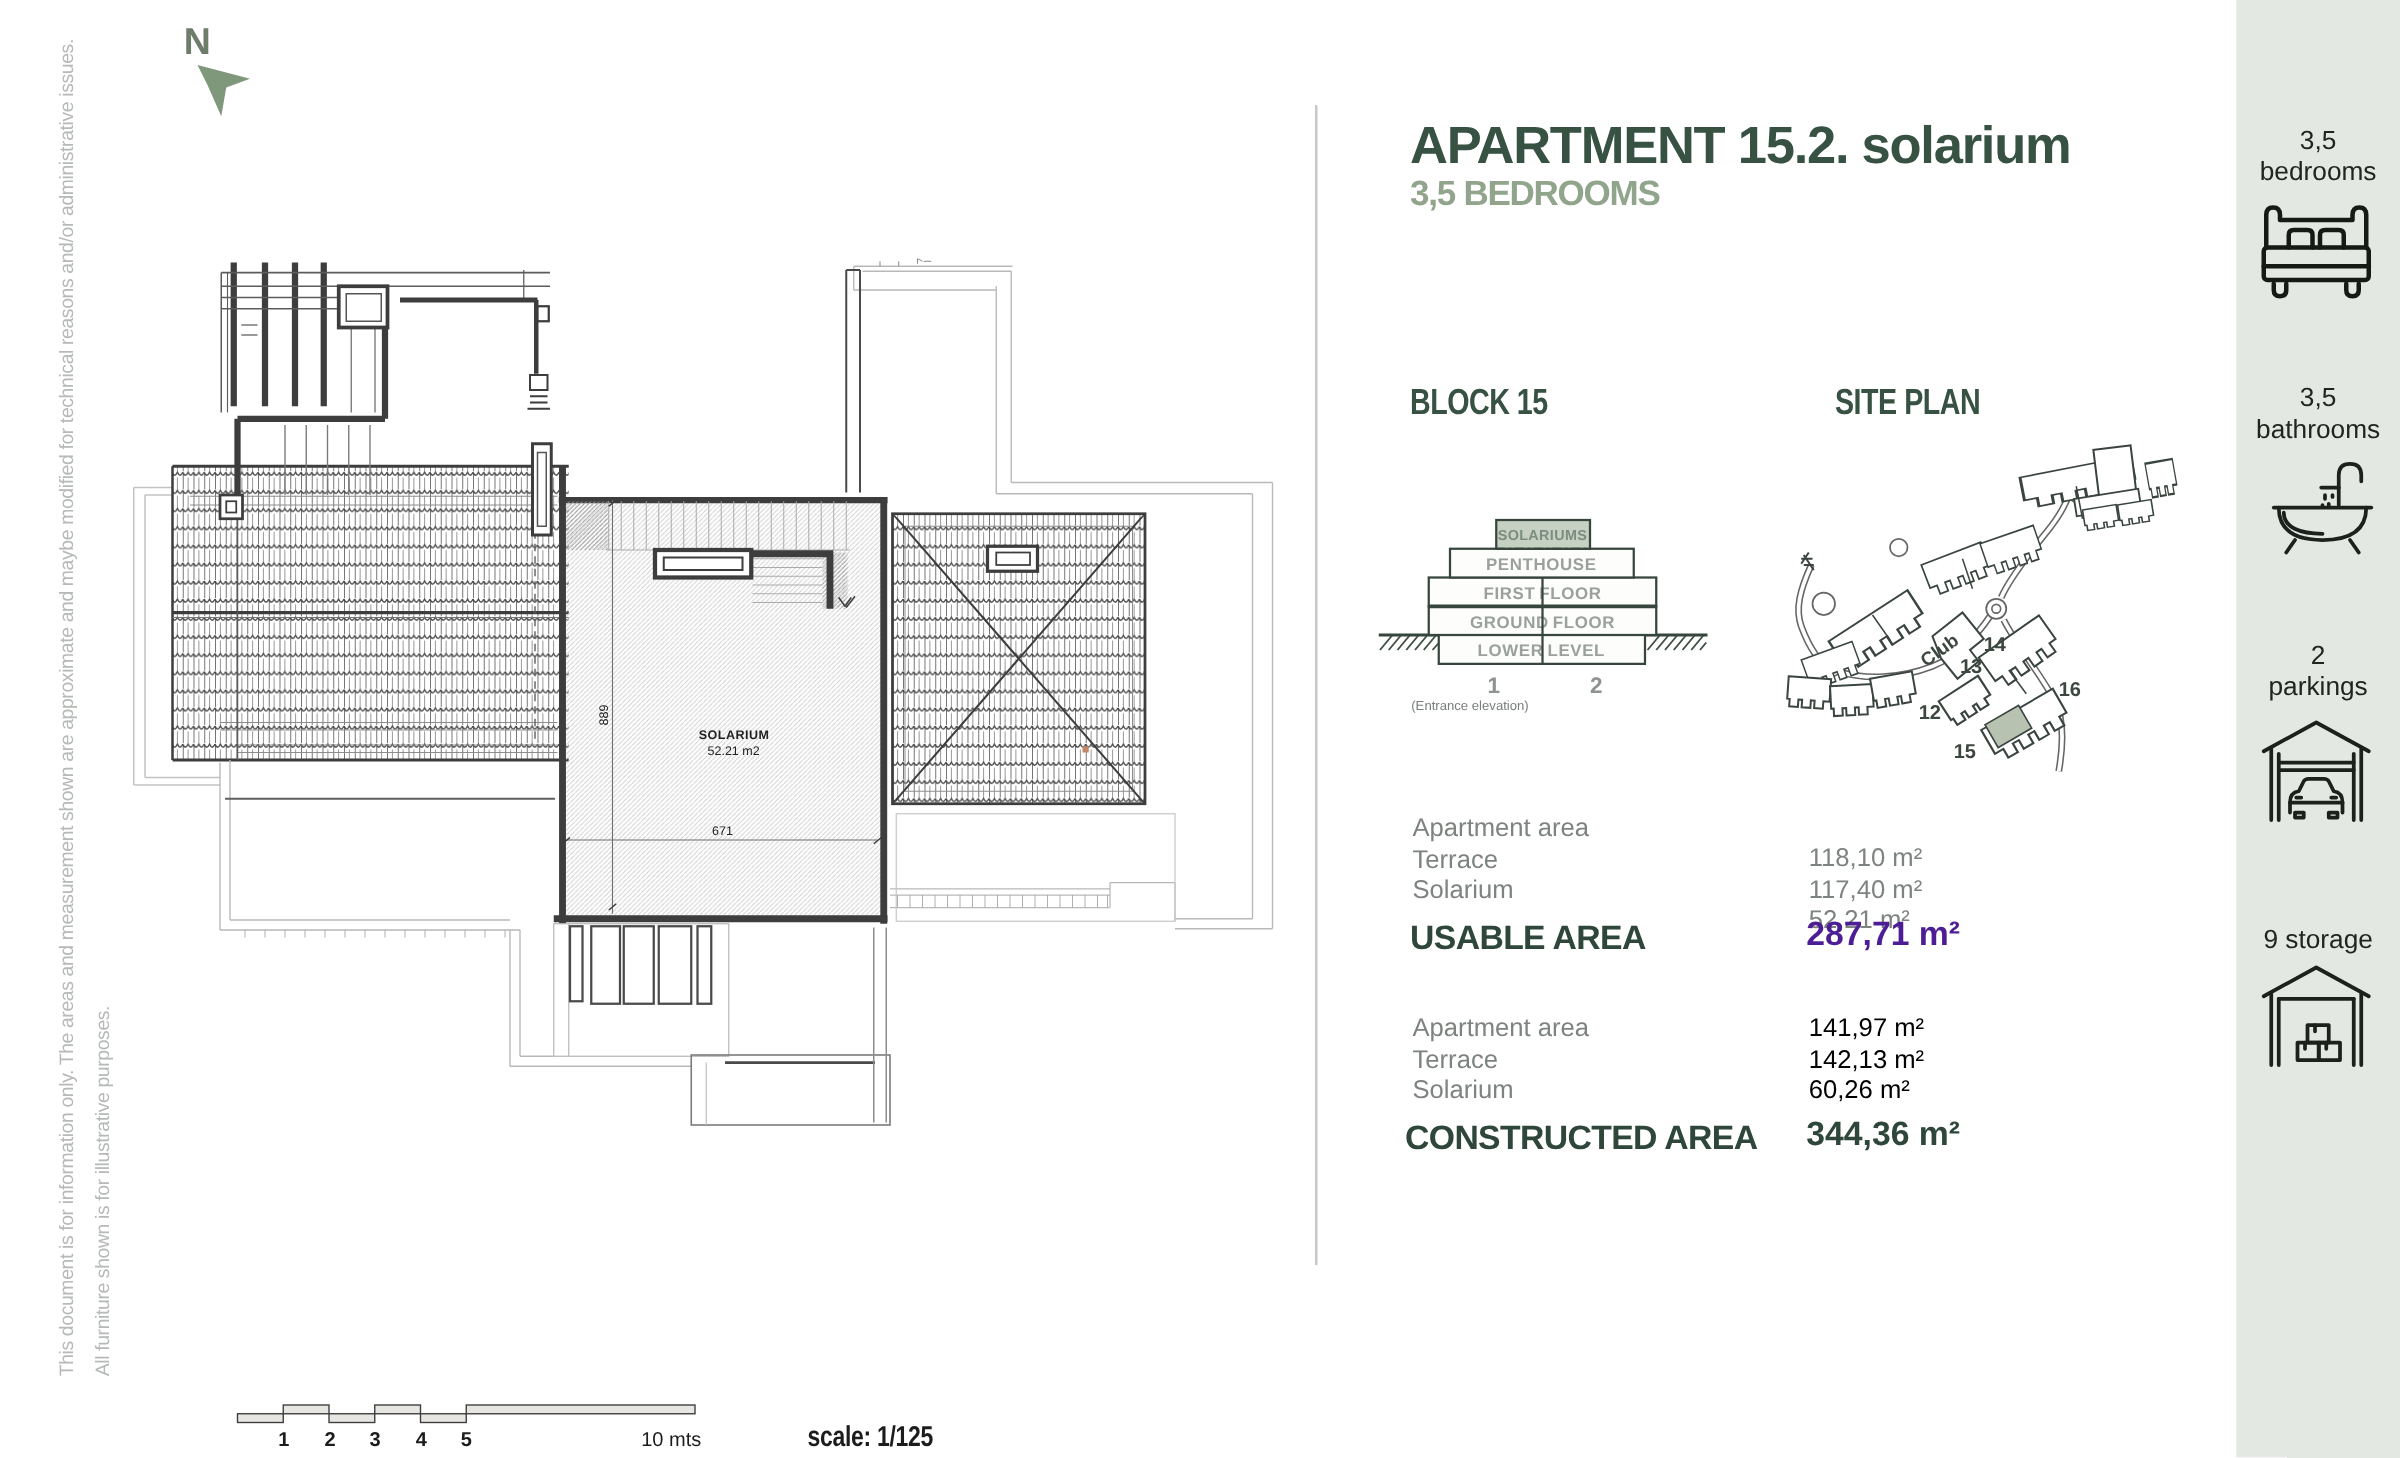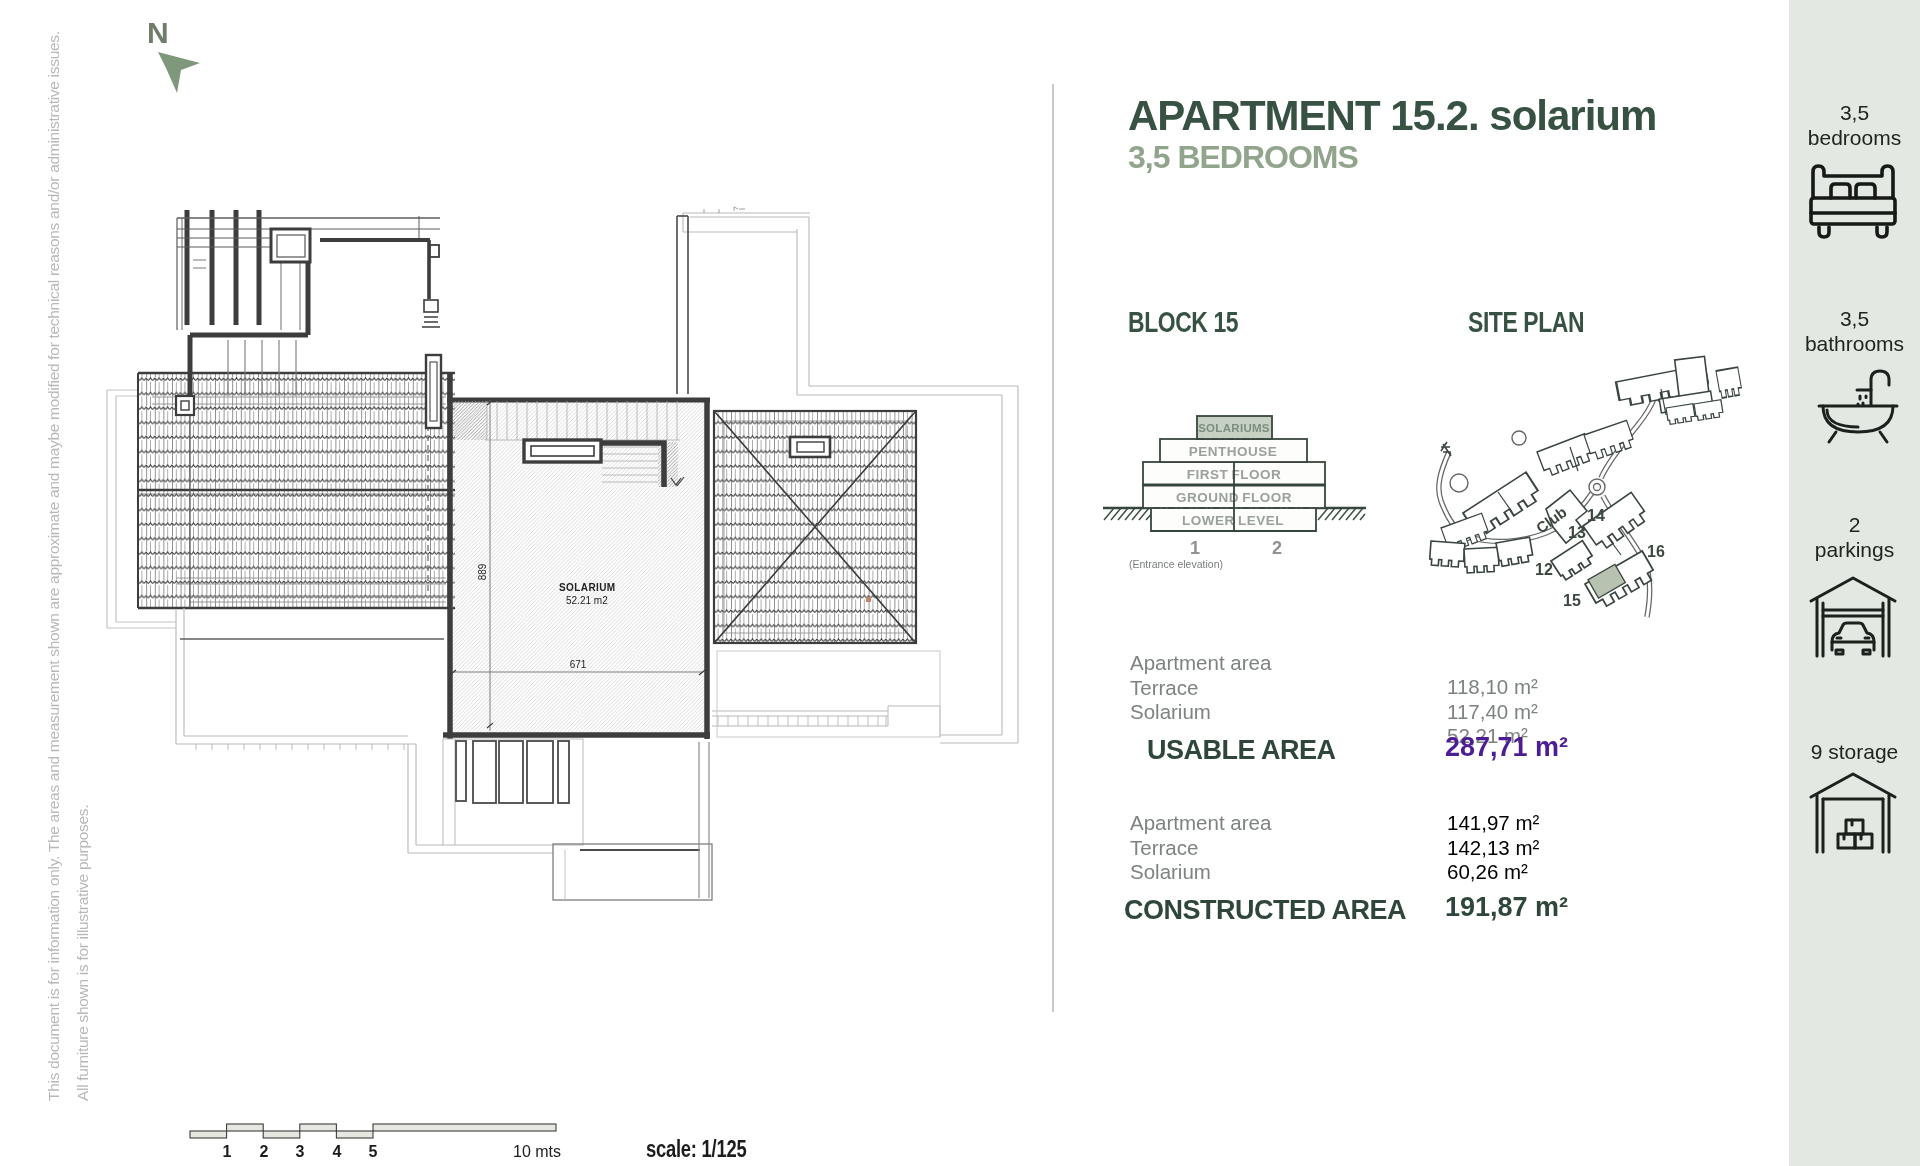--- a/index.html
+++ b/index.html
@@ -10,37 +10,37 @@
 <body>
 
 <div class="abs" style="left:1789px;top:0;width:131px;height:1166px;background:#e3e8e3;"></div>
 
 <div class="abs" style="left:1052px;top:84px;width:2px;height:928px;background:#c6cac6;"></div>
 
 <div class="abs" style="left:39px;top:1101px;transform:rotate(-90deg);transform-origin:0 0;width:1090px;color:#b6bab6;font-size:15.5px;line-height:29px;letter-spacing:-0.3px;white-space:nowrap;">This document is for information only. The areas and measurement shown are approximate and maybe modified for technical reasons and/or administrative issues.<br>All furniture shown is for illustrative purposes.</div>
 
 <div class="abs" style="left:1128px;top:92px;font-size:42px;font-weight:bold;color:#375243;letter-spacing:-1px;">APARTMENT&nbsp;15.2. solarium</div>
 
-<div class="abs" style="left:1128px;top:139px;font-size:32px;font-weight:bold;color:#91a48c;letter-spacing:-1px;">3,5 BEDROOMS</div>
+<div class="abs" style="left:1128px;top:139px;font-size:28px;font-weight:bold;color:#91a48c;letter-spacing:-1px;">3,5 BEDROOMS</div>
 
 <div class="abs" style="left:1128px;top:306px;font-size:29px;font-weight:bold;color:#375243;letter-spacing:-0.5px;transform:scaleX(0.79);transform-origin:0 0;">BLOCK&nbsp;15</div>
 
 <div class="abs" style="left:1468px;top:306px;font-size:29px;font-weight:bold;color:#375243;letter-spacing:-0.5px;transform:scaleX(0.79);transform-origin:0 0;">SITE PLAN</div>
 
 <div class="abs" style="left:1130px;top:651px;font-size:20.5px;color:#7d837f;line-height:24.5px;">Apartment area<br>Terrace<br>Solarium</div>
 <div class="abs" style="left:1447px;top:651px;font-size:20.5px;color:#7d837f;line-height:24.5px;margin-top:24px;">118,10 m²<br>117,40 m²<br>52,21 m²</div>
 
-<div class="abs" style="left:1128px;top:735px;font-size:27px;font-weight:bold;color:#2e473a;letter-spacing:-0.5px;margin-left:19px;">USABLE AREA</div>
+<div class="abs" style="left:1128px;top:735px;font-size:27px;font-weight:bold;color:#2e473a;letter-spacing:-0.5px;">USABLE AREA</div>
 <div class="abs" style="left:1445px;top:732px;font-size:27px;font-weight:bold;color:#4c1d95;">287,71 m²</div>
 
 <div class="abs" style="left:1130px;top:811px;font-size:20.5px;color:#7d837f;line-height:24.5px;">Apartment area<br>Terrace<br>Solarium</div>
 <div class="abs" style="left:1447px;top:811px;font-size:20.5px;color:#000000;line-height:24.5px;">141,97 m²<br>142,13 m²<br>60,26 m²</div>
 
 <div class="abs" style="left:1124px;top:895px;font-size:27px;font-weight:bold;color:#2e473a;letter-spacing:-0.5px;">CONSTRUCTED AREA</div>
-<div class="abs" style="left:1445px;top:892px;font-size:27px;font-weight:bold;color:#2e473a;">191,87 m²</div>
+<div class="abs" style="left:1445px;top:892px;font-size:27px;font-weight:bold;color:#2e473a;">344,36 m²</div>
 
 <div class="abs" style="left:646px;top:1136px;font-size:23px;font-weight:bold;color:#1c1c1c;letter-spacing:-0.3px;transform:scaleX(0.80);transform-origin:0 0;">scale: 1/125</div>
 
 <div class="abs" style="left:1789px;top:101px;width:131px;text-align:center;font-size:21px;color:#20251f;line-height:24.5px;">3,5<br>bedrooms</div>
 
 <svg class="abs" style="left:1806px;top:160px;" width="94" height="80" viewBox="0 0 94 80">
  <g fill="none" stroke="#161916" stroke-width="3.6" stroke-linecap="round" stroke-linejoin="round">
   <path d="M7,38 V12 Q7,6 12.5,6 Q18,6 18,12 V16 H76 V12 Q76,6 81.5,6 Q87,6 87,12 V38"></path>
   <path d="M25,38 V28 Q25,24 29,24 H40 Q44,24 44,28 V38"></path>
   <path d="M50,38 V28 Q50,24 54,24 H65 Q69,24 69,28 V38"></path>

